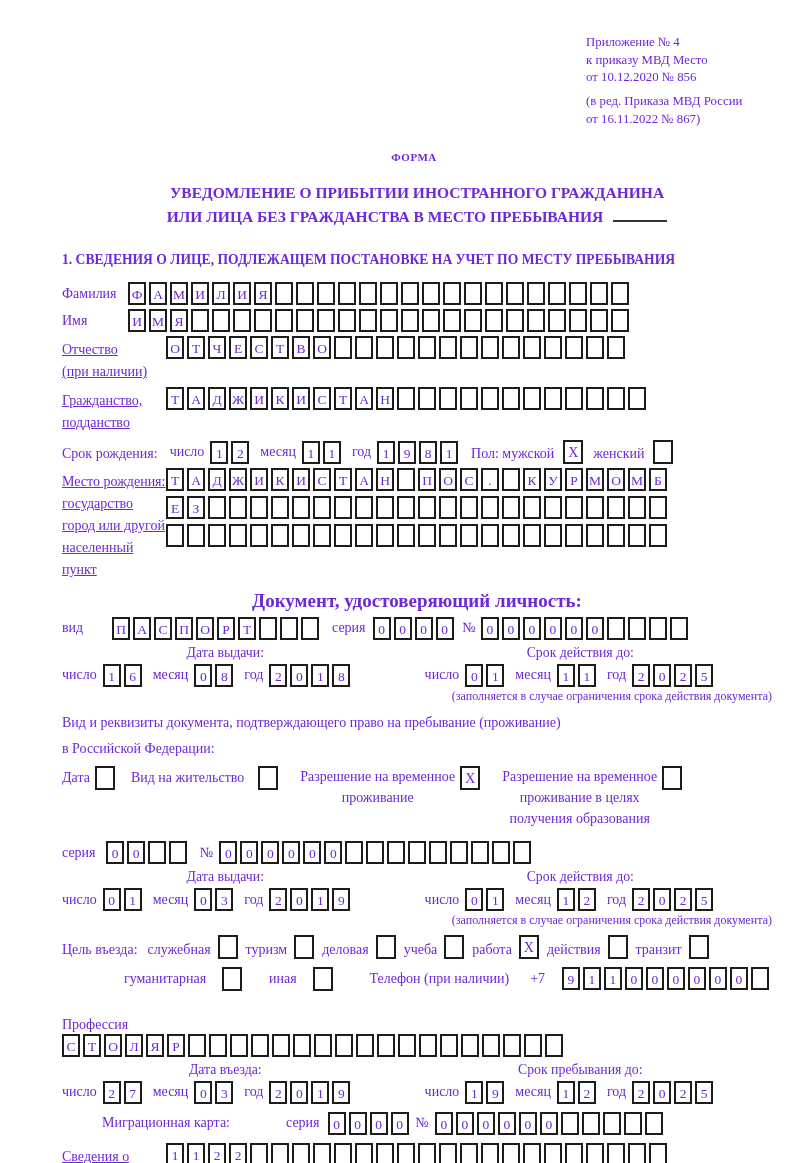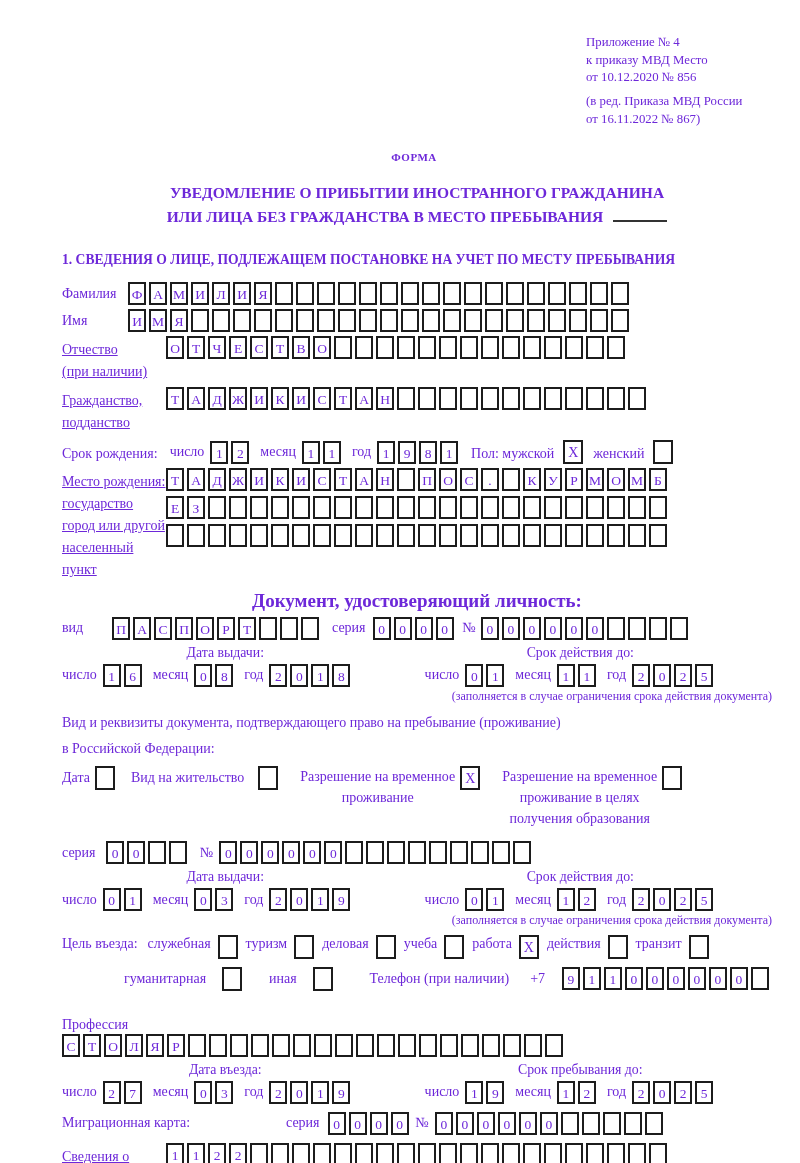--- a/index.html
+++ b/index.html
@@ -47,27 +47,27 @@
   .dh-left { width:46%; } .dh-right { width:54%; }
   .date-row { display:flex; margin-top:2px; }
   .dr { display:flex; align-items:center; }
   .dr-left { width:46%; } .dr-right { width:54%; padding-left:36px; }
   .date-note { text-align:right; font-size:12px; margin-top:2px; margin-bottom:4px; }
   .permit-intro { margin-top:6px; line-height:1.85; font-size:14px; }
   .permit-row { display:flex; align-items:flex-start; margin:4px 0 12px; }
   .permit-row .plabel { padding-top:3px; }
   .pr-multi { text-align:center; line-height:1.5; margin-left:14px; }
   .ml14 { margin-left:14px; } .ml8 { margin-left:8px; }
-  .purpose-row { display:flex; align-items:flex-start; flex-wrap:nowrap; margin-top:6px; }
+  .purpose-row { display:flex; align-items:flex-end; flex-wrap:nowrap; margin-top:6px; }
   .purpose-row .plabel { margin-right:2px; }
   .purpose2 { display:flex; align-items:center; margin-top:8px; padding-left:62px;justify-content:space-between; }
   .phone-lbl { margin:0 10px 0 18px; }
   .phone-prefix { margin-right:6px; }
   .mig-row { display:flex; align-items:center; margin-top:8px; }
-  .mig-row .mlabel { width:168px; flex-shrink:0; }
+  .mig-row .mlabel { width:168px; flex-shrink:0;text-align:right; }
   .mig-row .slabel { margin:0 8px 0 56px; }
   .mig-row .nlabel { margin:0 6px 0 4px; }
   .serno-row { display:flex; align-items:center; margin-top:10px; }
   .serno-row .slabel { width:44px; }
   .serno-row .nlabel { margin:0 6px 0 10px; }
   .vid-row { display:flex; align-items:center; }
   .vid-row .vlabel { width:50px; }
   .vid-row .slabel { margin:0 7px 0 10px; }
   .vid-row .nlabel { margin:0 5px 0 6px; }
 </style>

